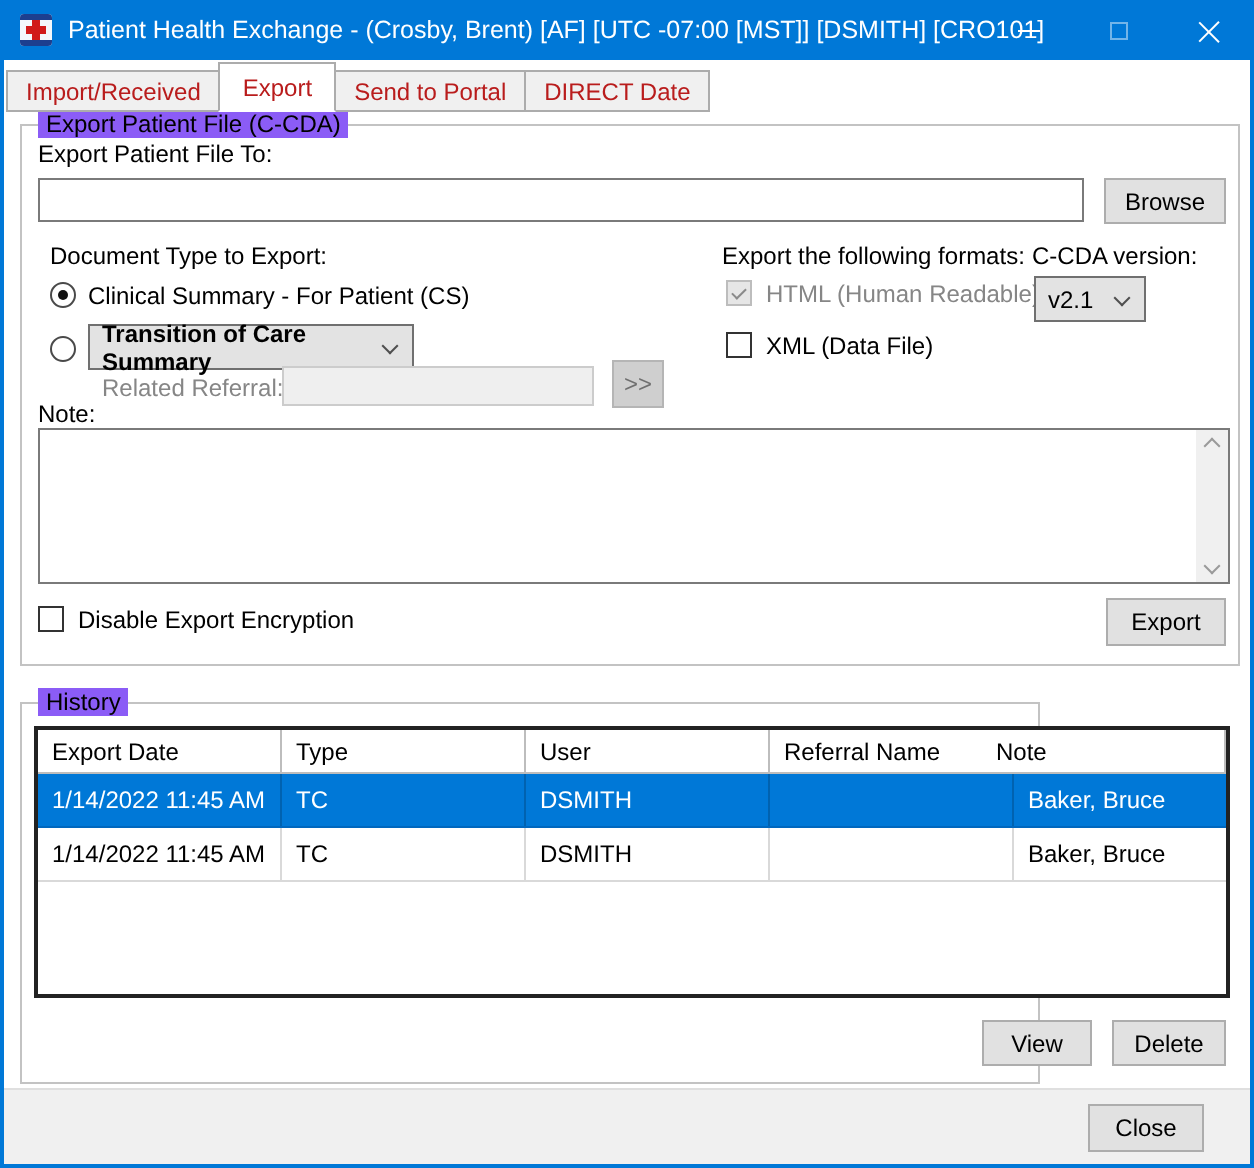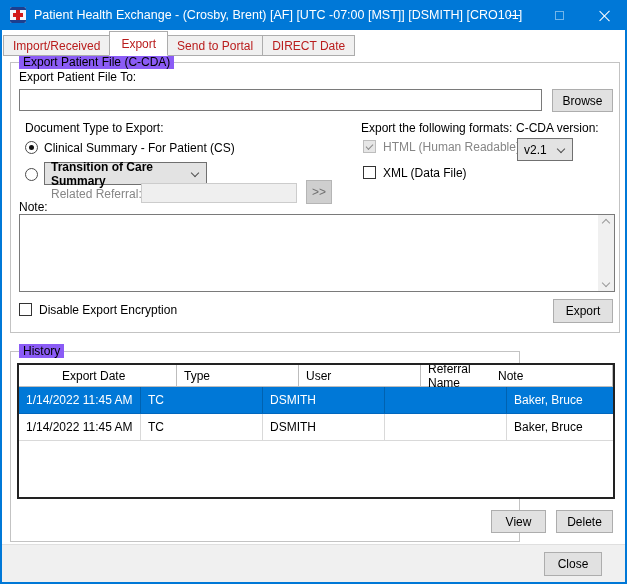--- a/index.html
+++ b/index.html
@@ -62,21 +62,21 @@
     border-left:1.6px solid #8a8a8a; border-bottom:1.6px solid #8a8a8a; transform:rotate(-45deg); }
   .radio { position:absolute; width:13px; height:13px; border:1px solid #4a4a4a; border-radius:50%; background:#fff; }
   .radio .dot { position:absolute; left:3px; top:3px; width:5px; height:5px; border-radius:50%; background:#111; }
   
   .notearea { position:absolute; border:1px solid #7a7a7a; background:#fff; }
   .scrollbar { position:absolute; right:0; top:0; bottom:0; width:16px; background:#f0f0f0; }
   .scrollbar .sb-up { position:absolute; top:5px; left:5px; }
   .scrollbar .sb-down { position:absolute; bottom:5px; left:5px; }
   
   .listview { position:absolute; left:6px; top:11px; width:598px; height:136px; background:#fff; border:2px solid #222; overflow:hidden; }
-  .lv-header { display:flex; height:22px; background:#fff; border-bottom:1px solid #bdbdbd;padding-left:36px; }
+  .lv-header { display:flex; height:22px; background:#fff; border-bottom:1px solid #bdbdbd; }
   .lv-hcell { font-size:12px; color:#000; display:flex; align-items:center; padding-left:7px; border-right:1px solid #bdbdbd; }
   .lv-row { display:flex; height:27px; border-bottom:1px solid #d9d9d9; background:#fff; color:#000; }
   .lv-row.selected { background:#0078D7; color:#fff; border-bottom-color:#0067be; }
   .lv-cell { font-size:12px; display:flex; align-items:center; padding-left:7px; border-right:1px solid #d9d9d9; overflow:hidden; white-space:nowrap; }
   .lv-row.selected .lv-cell { border-right-color:rgba(0,0,0,0.18); }
   .c0 { width:122px; } .c1 { width:122px; } .c2 { width:122px; } .c3 { width:122px; } .c4 { flex:1; border-right:none !important; }
   
   .footer { position:absolute; left:0; right:0; bottom:0; height:38px; background:#f0f0f0; border-top:1px solid #dfdfdf; }
 </style>
 </head>

